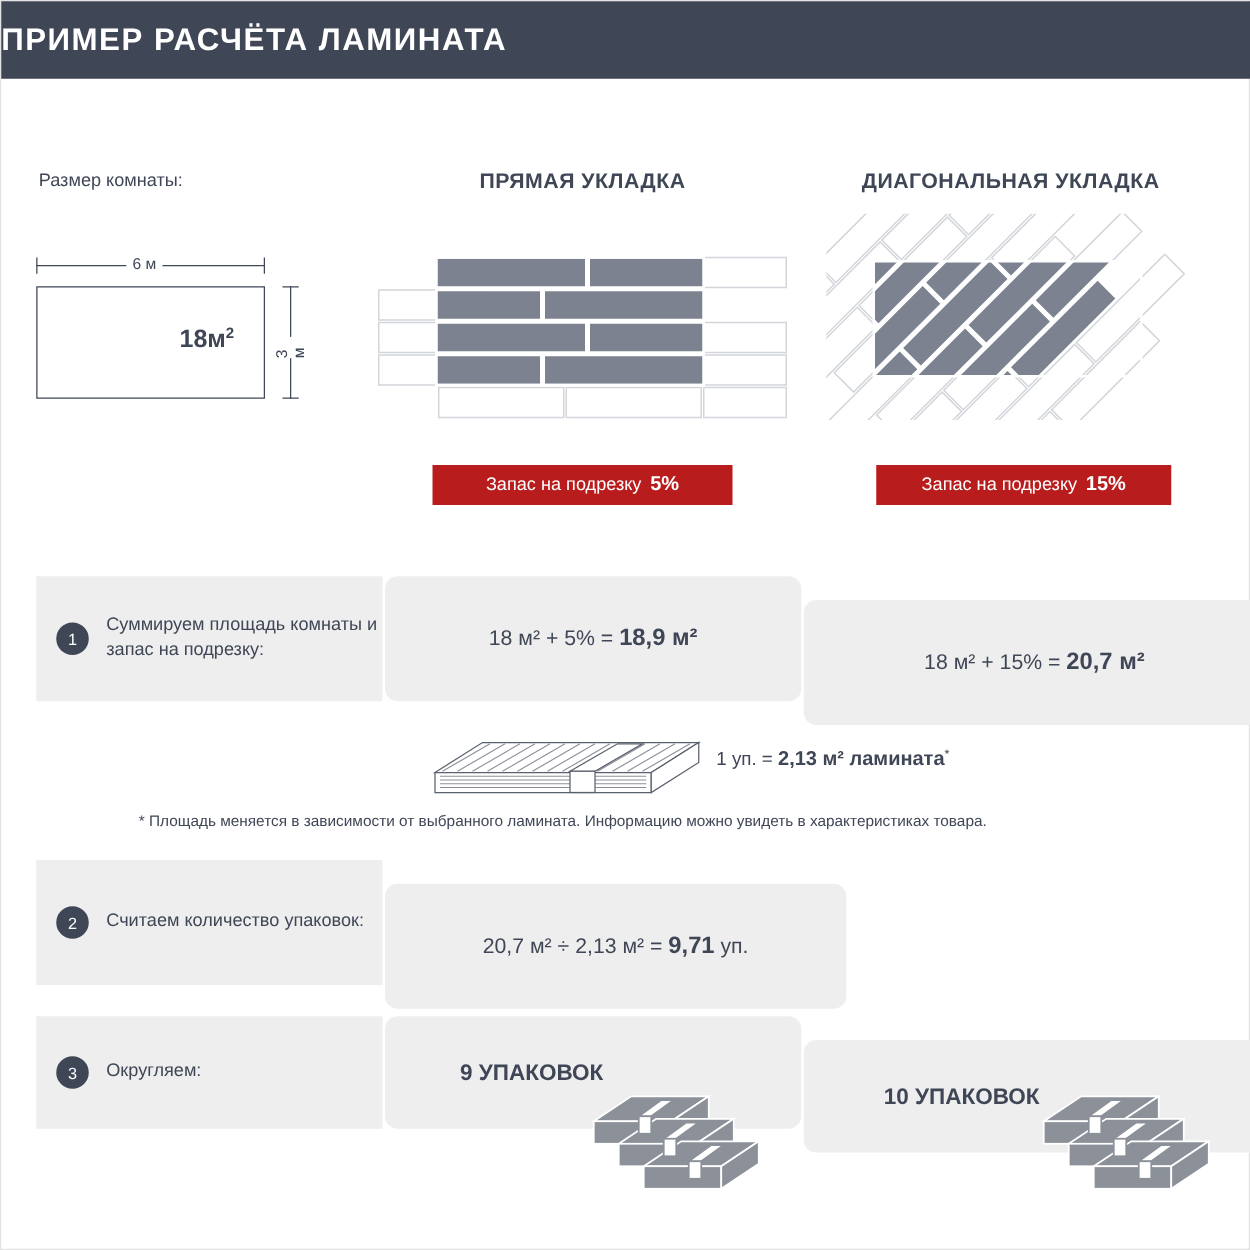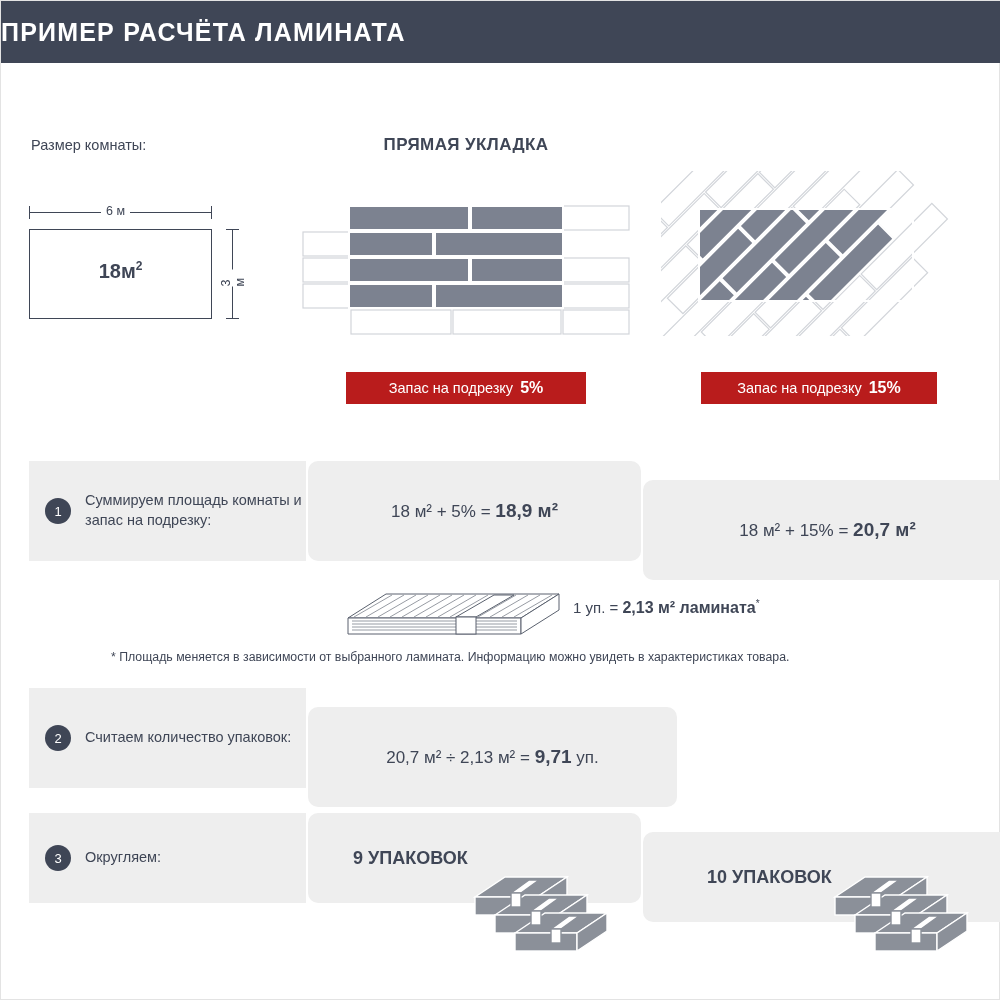--- a/index.html
+++ b/index.html
@@ -66,20 +66,21 @@
     box-sizing: border-box;
   }
   .room-area {
     position: absolute;
     left: 28px; top: 258px;
     width: 183px;
     text-align: center;
     font-size: 20px;
     font-weight: bold;
     color: #3f4656;
+    padding-left: 45px;
   }
   .room-area sup { font-size: 12px; font-weight: bold; }
   .dim-top {
     position: absolute;
     left: 28px; top: 203px;
     width: 167px;
     height: 16px;
   }
   .dim-top .line {
     position: absolute;
@@ -196,21 +197,21 @@
   .result-text {
     font-size: 18px;
     font-weight: bold;
     color: #3f4656;
   }
 
   .row1 { left: 28px; top: 460px; }
   .row2 { left: 28px; top: 687px; }
   .row3 { left: 28px; top: 812px; height: 90px; }
   .row3 .cell { height: 90px; }
-  .row3 .cell.calc-cell { justify-content: flex-start; padding-left: 45px; }
+  .row3 .cell.calc-cell { justify-content: flex-start; padding-left: 60px; }
   .row3 .cell.calc-cell.second { padding-left: 64px; }
 
   
   .pack-img {
     position: absolute;
     left: 345px; top: 575px;
     width: 215px; height: 65px;
   }
   .pack-caption {
     position: absolute;
@@ -261,20 +262,21 @@
   </div>
 
   <div class="dim-right">
     <div class="line"></div>
     <div class="cap-t"></div>
     <div class="cap-b"></div>
     <div class="txt">3 м</div>
   </div>
 
   <div class="col-title straight">ПРЯМАЯ УКЛАДКА</div>
+  <div class="col-title diagonal">ДИАГОНАЛЬНАЯ УКЛАДКА</div>
 
   <svg class="diagram diag-straight" viewBox="0 0 330 140">
     <g stroke="#ffffff" stroke-width="2">
 
       <g fill="#ffffff" stroke="#d2d5da" stroke-width="1.2">
         <rect x="2" y="36" width="48" height="24"></rect>
         <rect x="2" y="62" width="48" height="24"></rect>
         <rect x="2" y="88" width="48" height="24"></rect>
         <rect x="262" y="10" width="66" height="24"></rect>
         <rect x="262" y="62" width="66" height="24"></rect>

